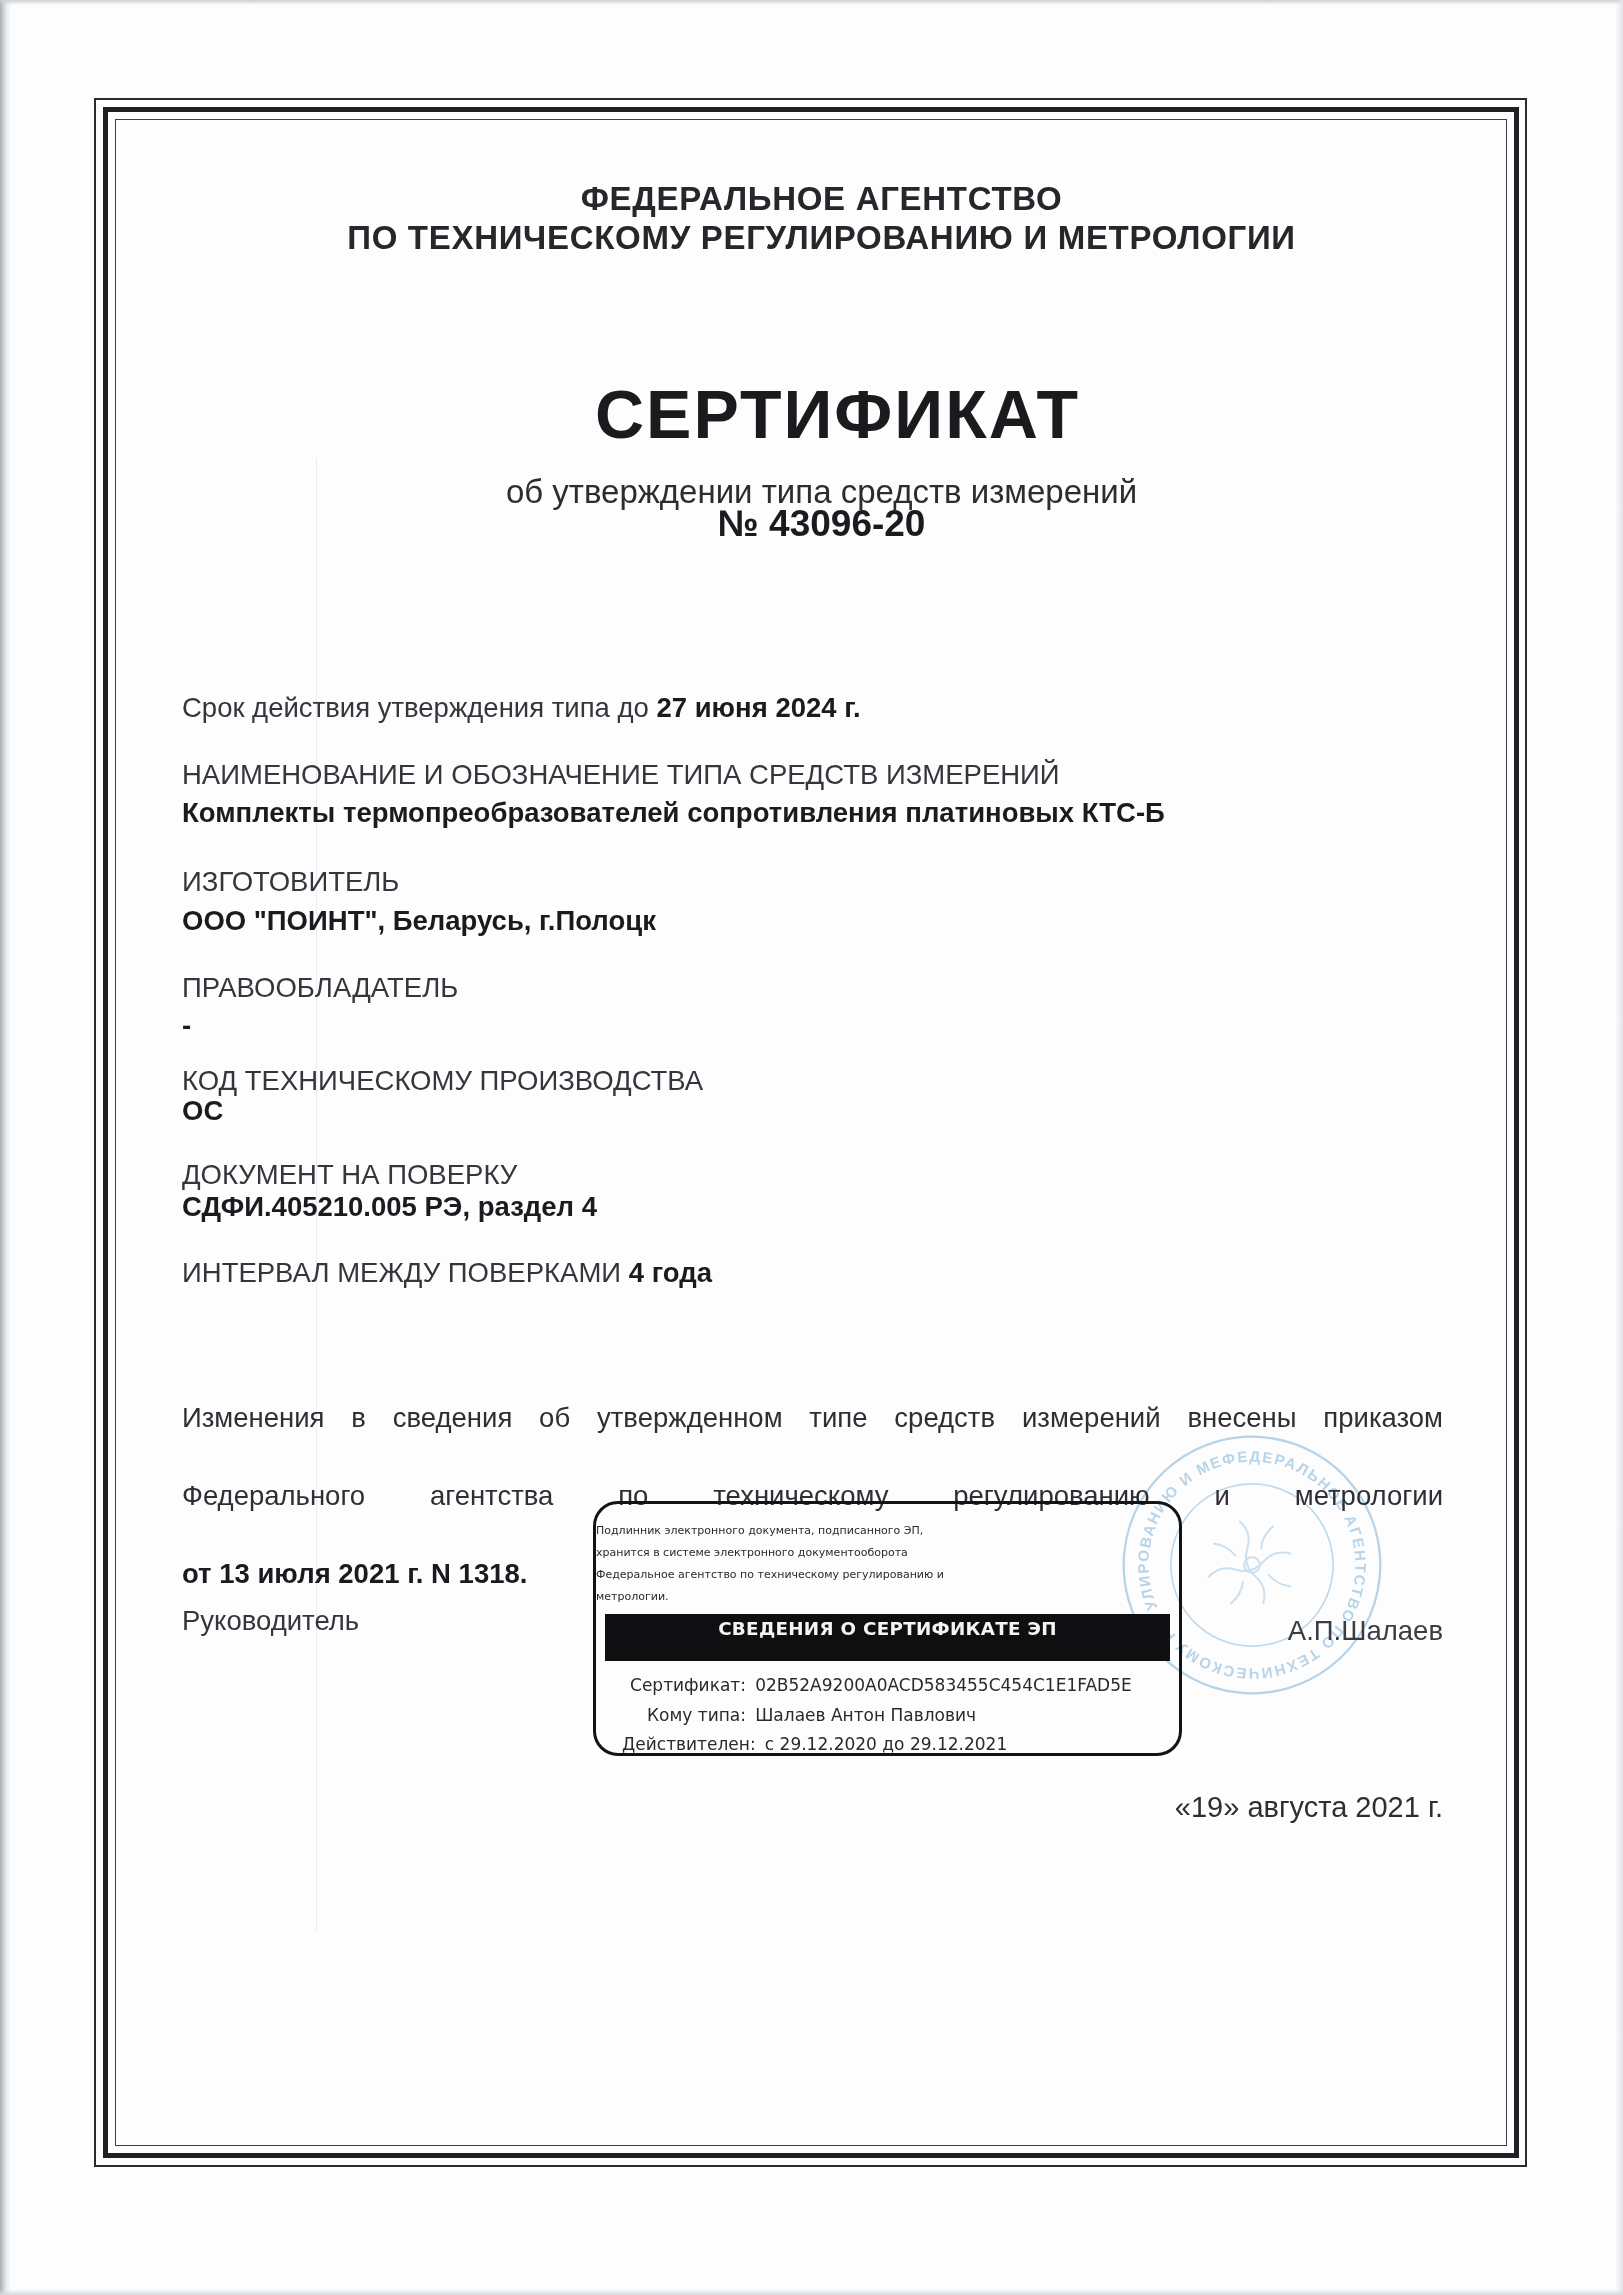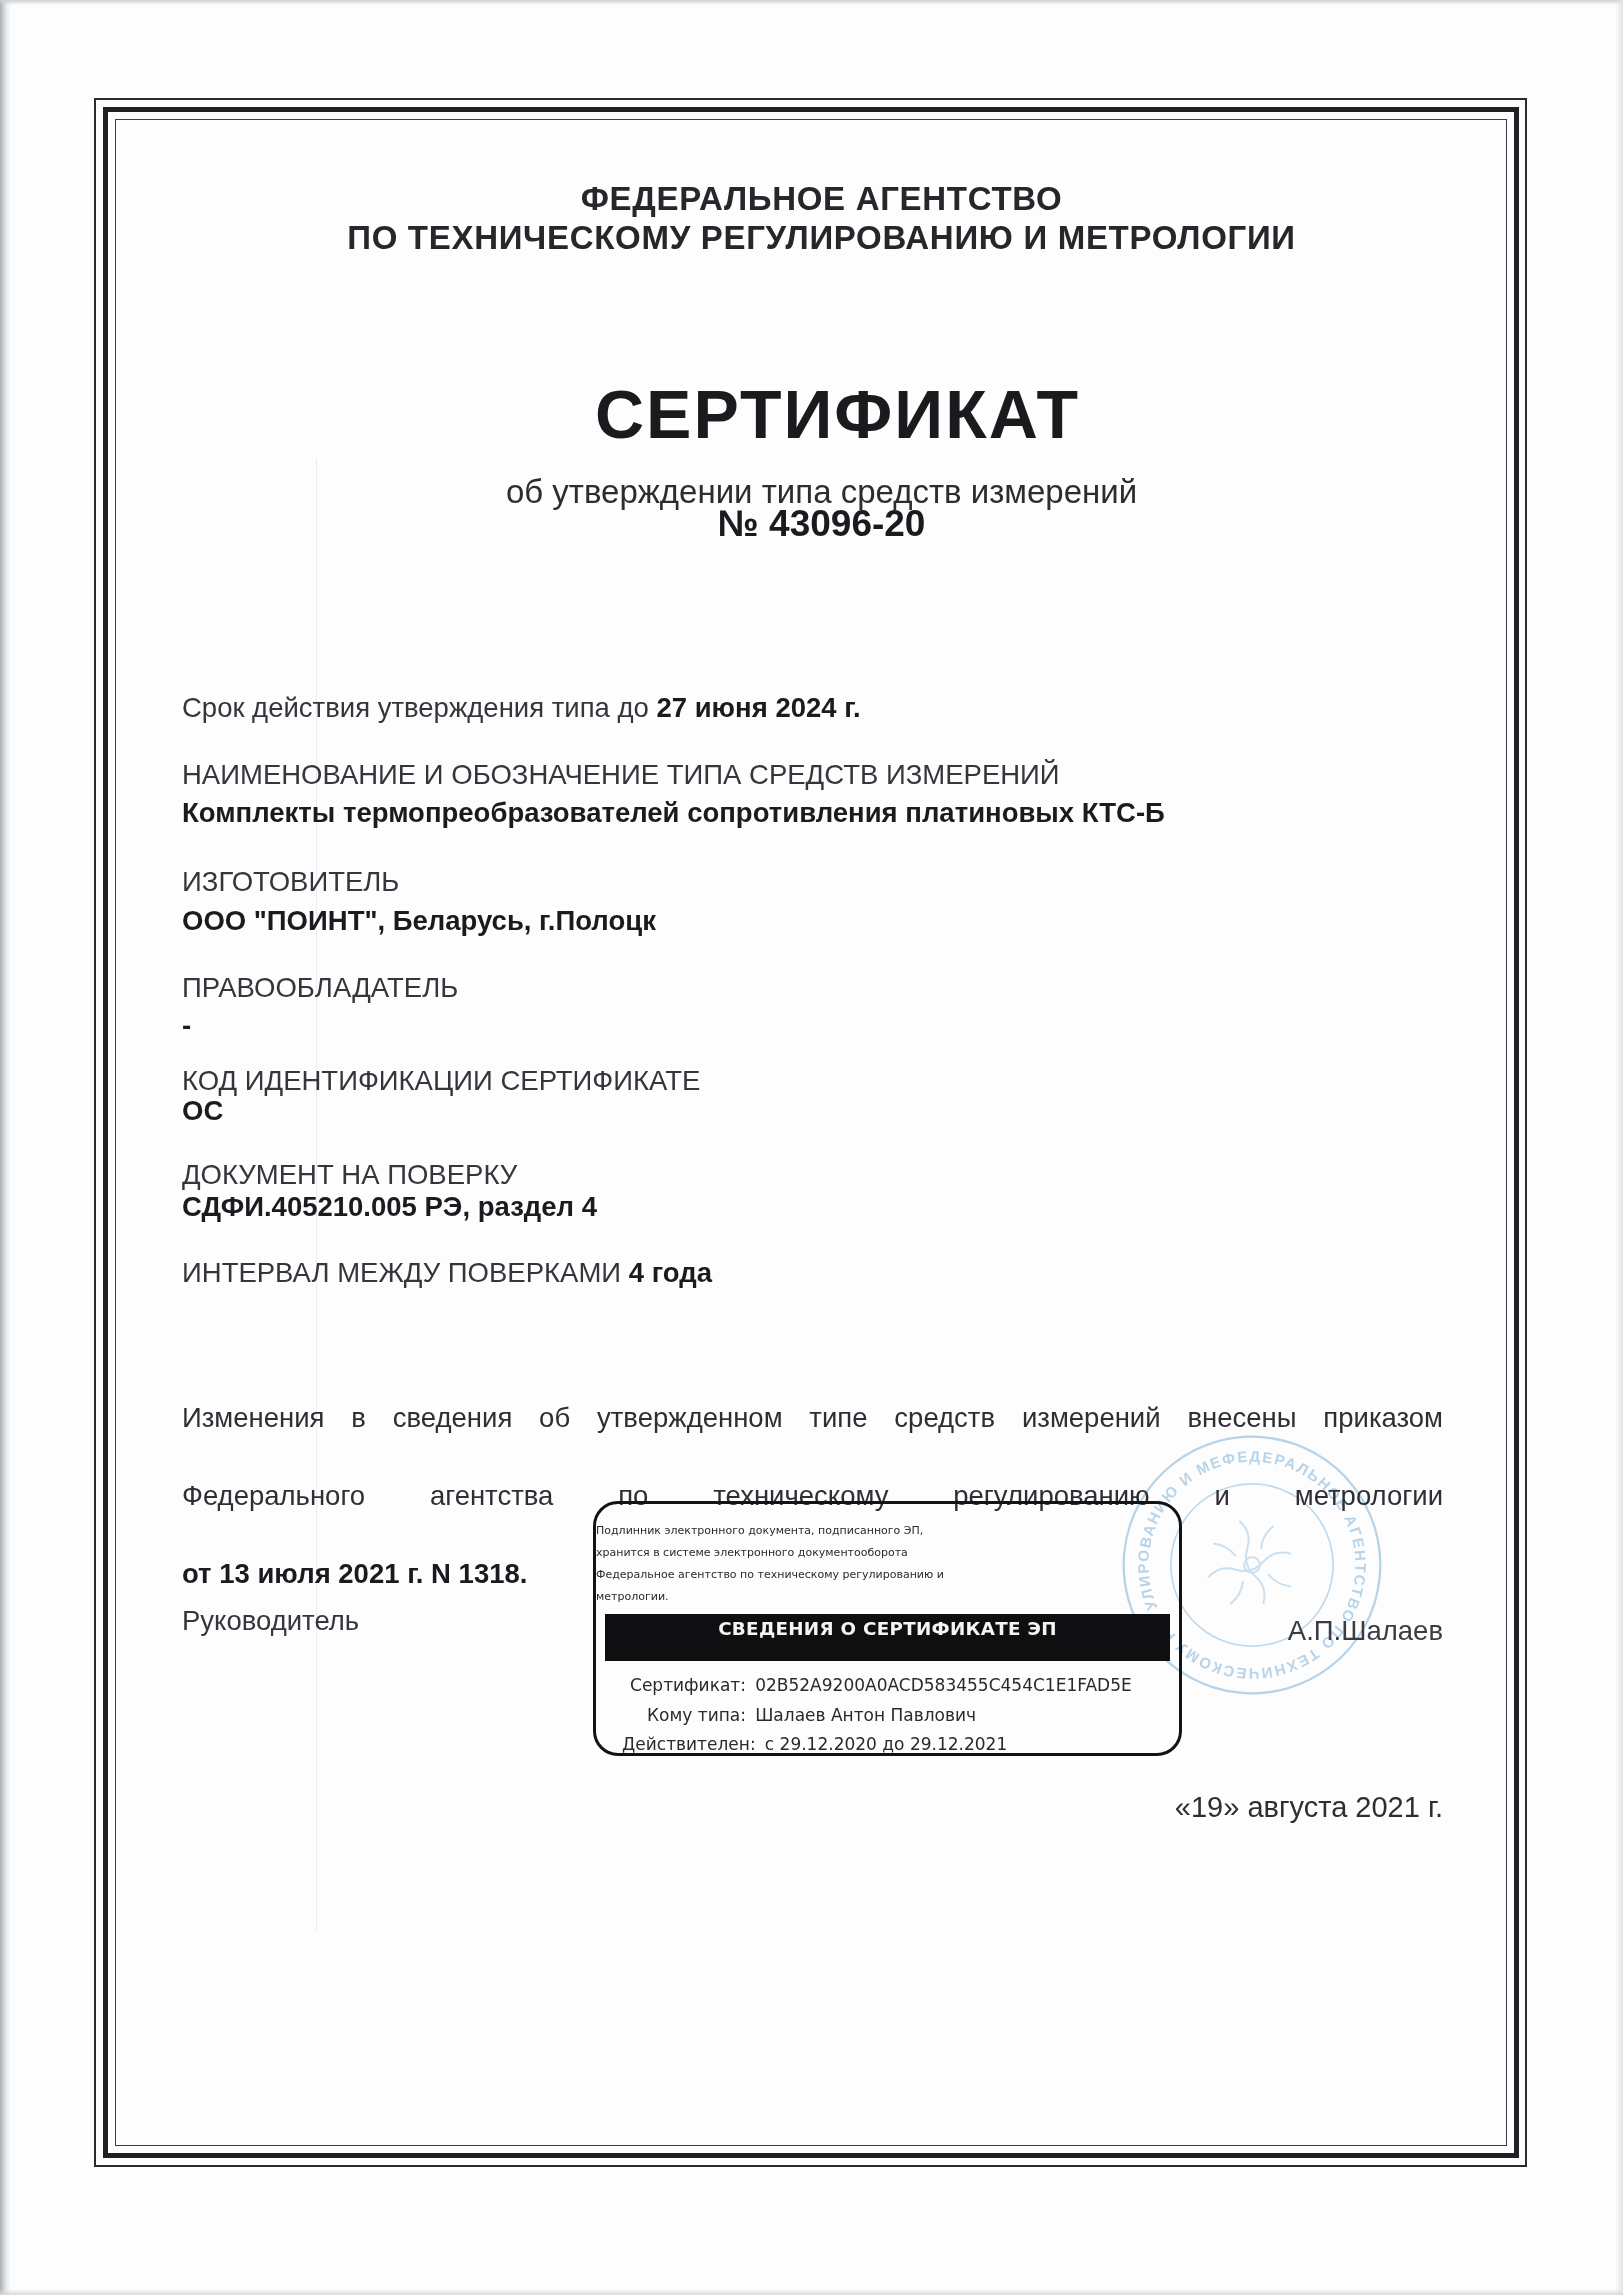--- a/index.html
+++ b/index.html
@@ -141,21 +141,21 @@
 
   <div class="abs body-col line lbl t-naim-l">НАИМЕНОВАНИЕ И ОБОЗНАЧЕНИЕ ТИПА СРЕДСТВ ИЗМЕРЕНИЙ</div>
   <div class="abs body-col line val t-naim-v">Комплекты термопреобразователей сопротивления платиновых КТС-Б</div>
 
   <div class="abs body-col line lbl t-izgot-l">ИЗГОТОВИТЕЛЬ</div>
   <div class="abs body-col line val t-izgot-v">ООО "ПОИНТ", Беларусь, г.Полоцк</div>
 
   <div class="abs body-col line lbl t-pravo-l">ПРАВООБЛАДАТЕЛЬ</div>
   <div class="abs body-col line val t-pravo-v">-</div>
 
-  <div class="abs body-col line lbl t-kod-l">КОД ИДЕНТИФИКАЦИИ СЕРТИФИКАТЕ</div>
+  <div class="abs body-col line lbl t-kod-l">КОД ТЕХНИЧЕСКОМУ ПРОИЗВОДСТВА</div>
   <div class="abs body-col line val t-kod-v">ОС</div>
 
   <div class="abs body-col line lbl t-dok-l">ДОКУМЕНТ НА ПОВЕРКУ</div>
   <div class="abs body-col line val t-dok-v">СДФИ.405210.005 РЭ, раздел 4</div>
 
   <div class="abs body-col line t-interval">
     <span class="lbl">ИНТЕРВАЛ МЕЖДУ ПОВЕРКАМИ </span><b>4 года</b>
   </div>
 
   <div class="abs body-col amendment">

